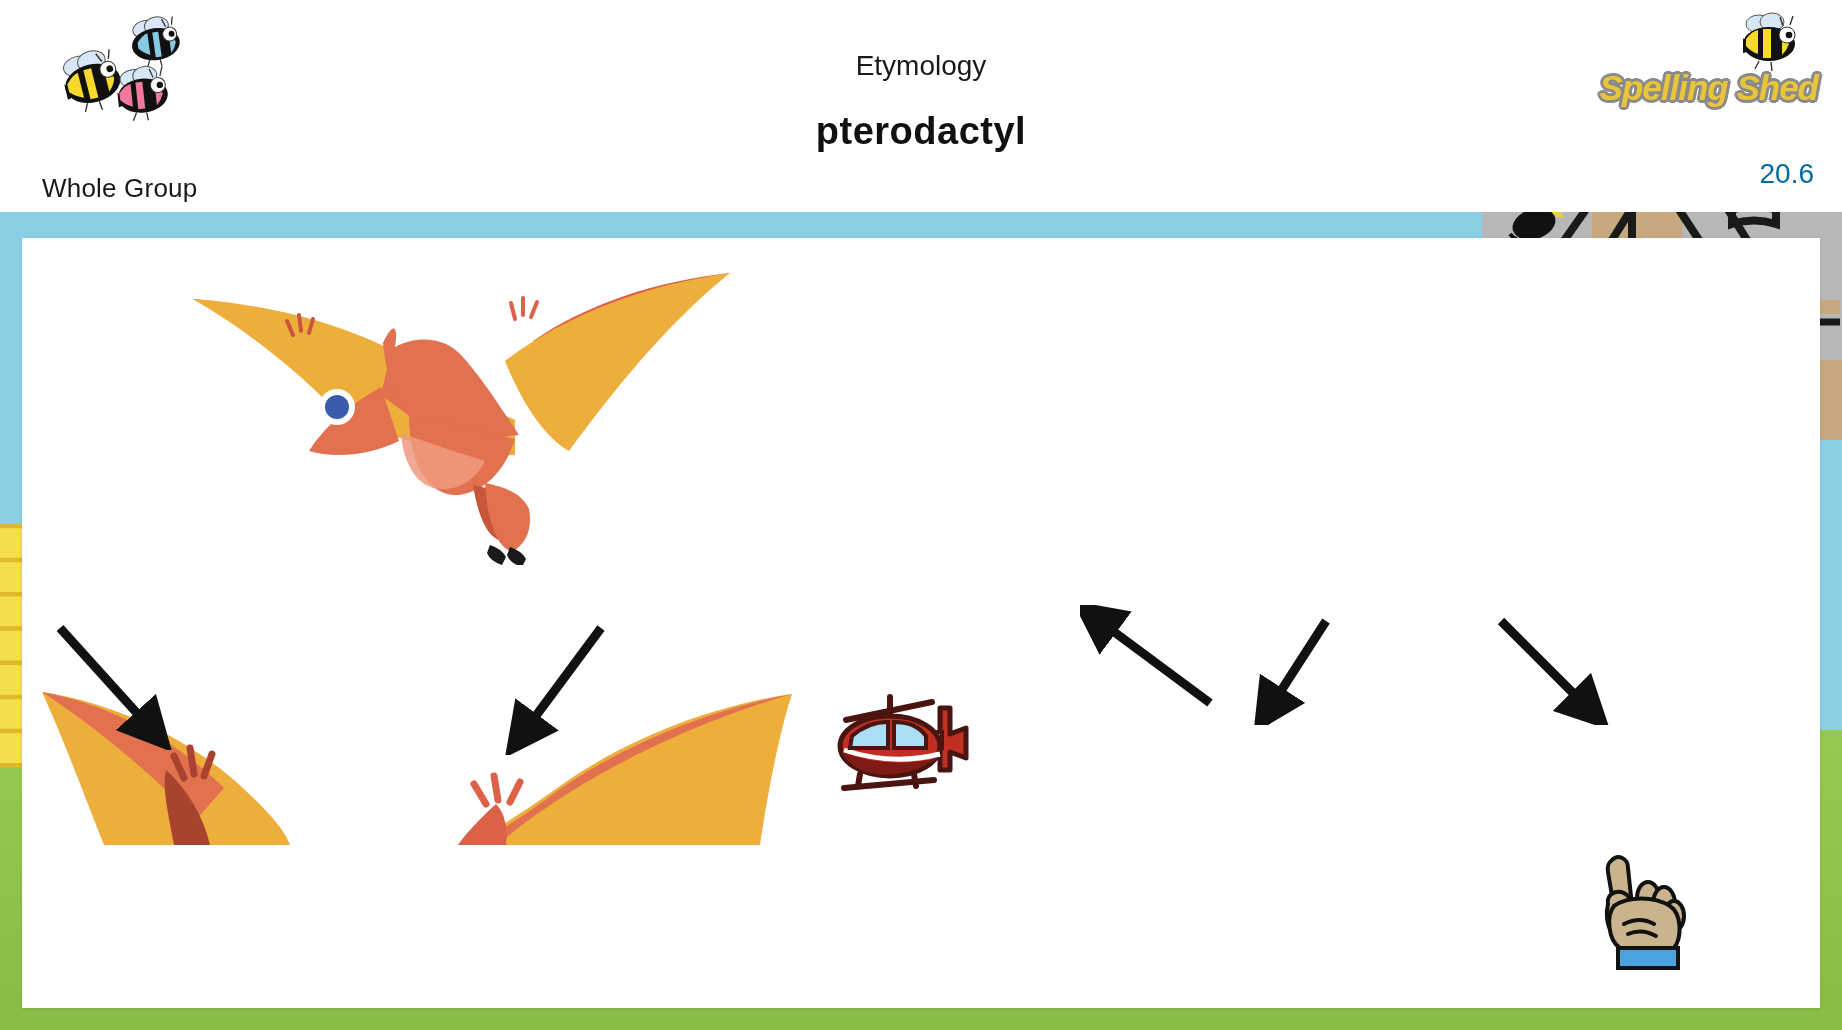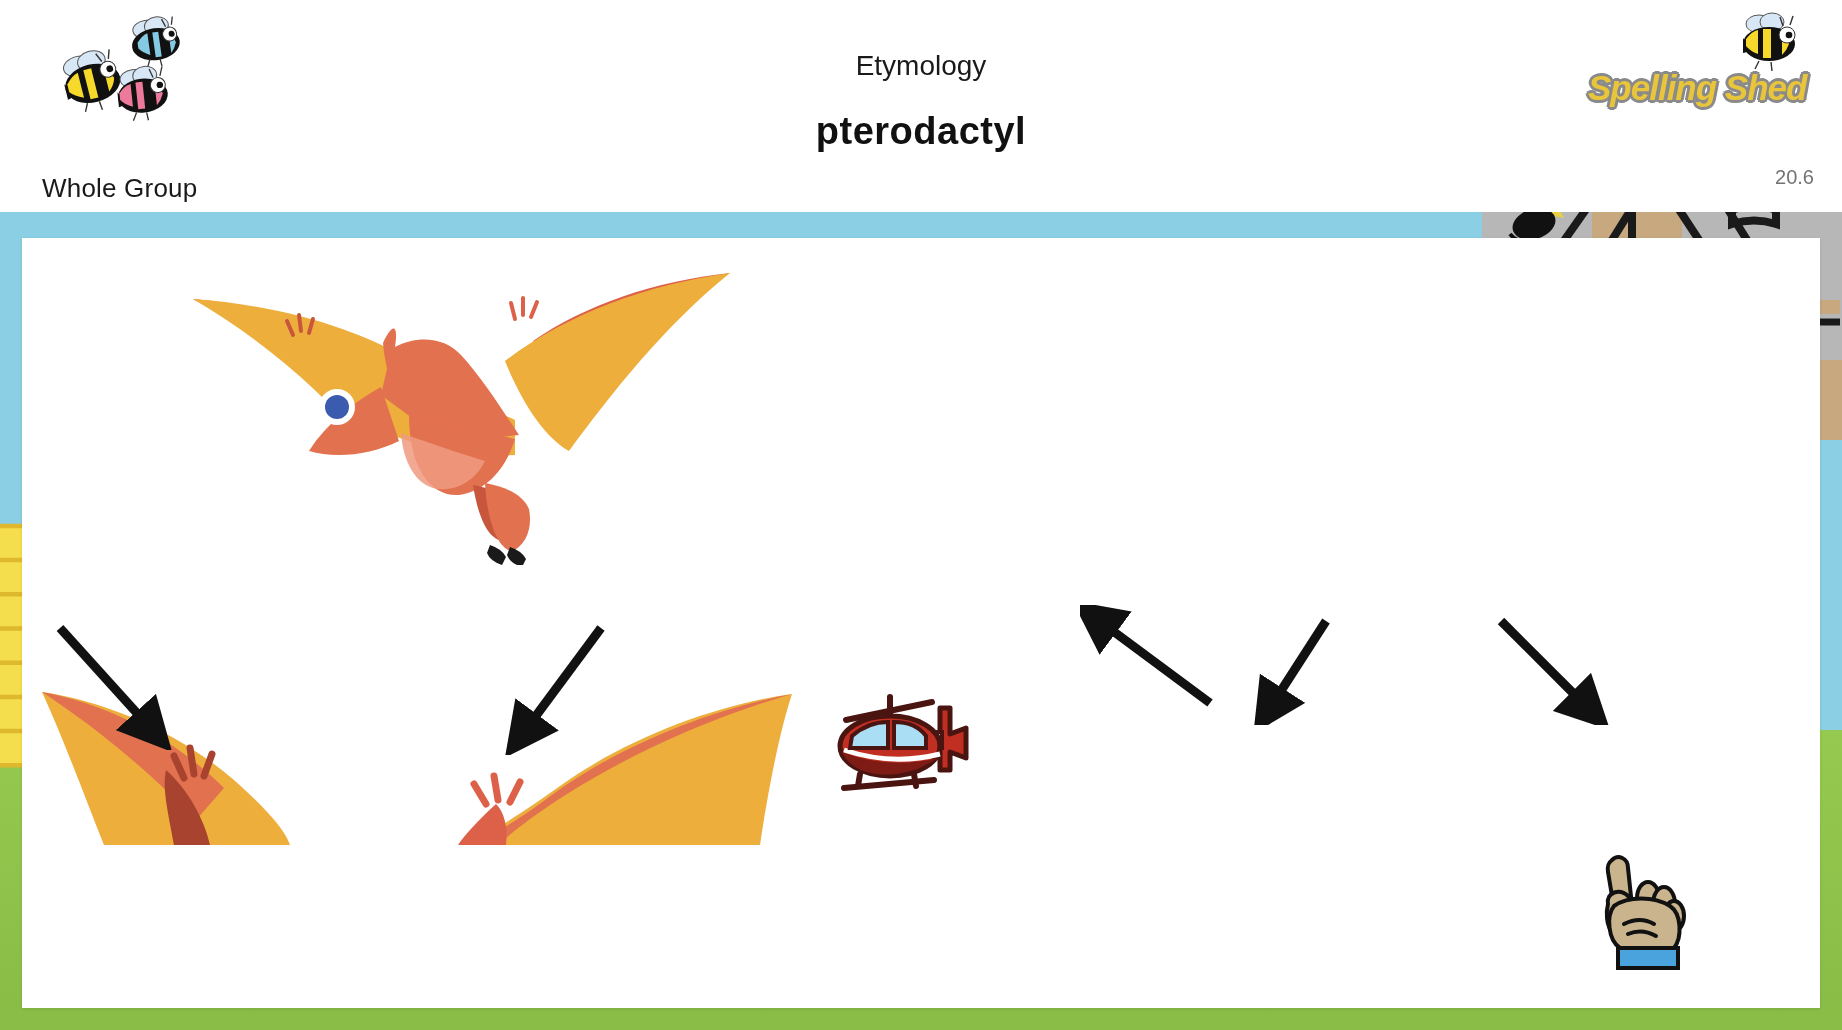--- a/index.html
+++ b/index.html
@@ -60,38 +60,37 @@
   }
   .logo-wrap {
     position: absolute;
     right: 14px; top: 18px;
     width: 240px; height: 110px;
   }
   .logo-text {
     position: absolute;
     left: 0; top: 50px;
     width: 230px;
-    text-align: left;
+    text-align: right;
     font-size: 35px;
     font-weight: bold;
     font-style: italic;
     color: #E8C53A;
     letter-spacing: -1px;
     text-shadow:
       -2px -2px 0 #8a8a8a, 2px -2px 0 #8a8a8a,
       -2px  2px 0 #8a8a8a, 2px  2px 0 #8a8a8a,
       -3px 0 0 #8a8a8a, 3px 0 0 #8a8a8a,
       0 -3px 0 #8a8a8a, 0 3px 0 #8a8a8a;
   }
   .unit-number {
     position: absolute;
     right: 28px; top: 158px;
-    font-size: 20px;
-    color: #737373;
-    margin-top: 8px;
+    font-size: 28px;
+    color: #0369a1;
   }
 
   
   .bg-scene {
     position: absolute;
     left: 0; top: 190px;
     width: 1842px; height: 840px;
     z-index: 0;
     overflow: hidden;
   }

